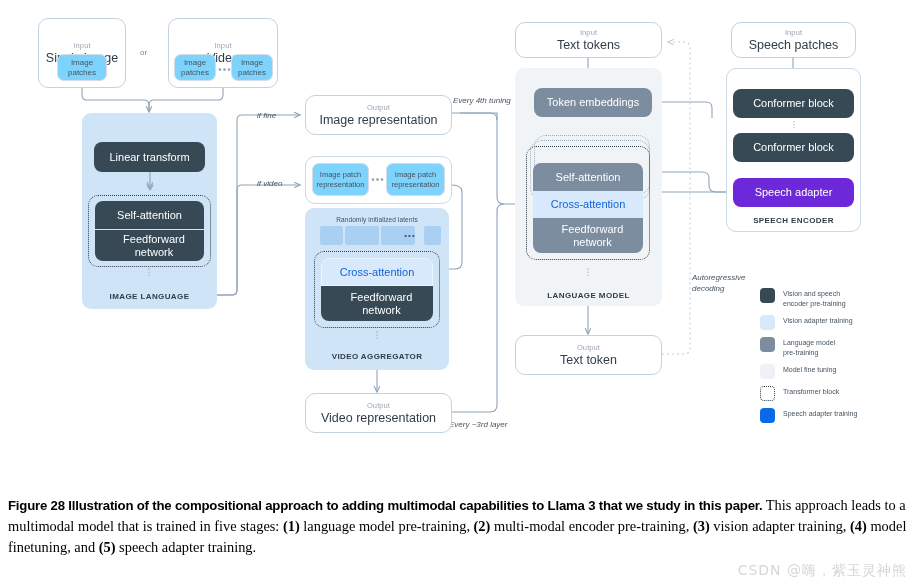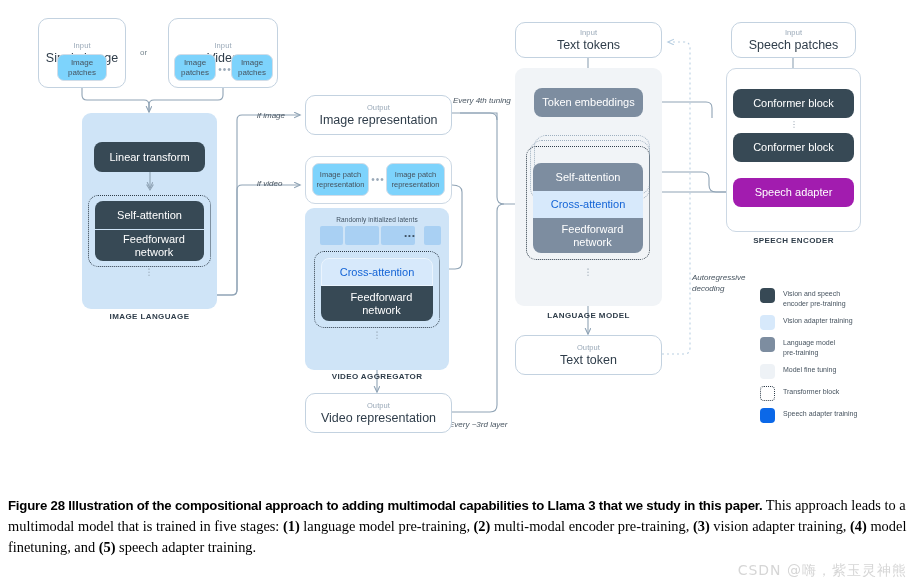--- a/index.html
+++ b/index.html
@@ -32,32 +32,32 @@
 
   .orlabel{font-size:8px;color:#77868f;}
 
   
   .panel{border-radius:9px;}
   .panel-blue{background:#cfe4f7;}
   .panel-grey{background:#f1f4f7;}
   .panel-white{background:#ffffff;border:1px solid #ccd8e4;border-radius:10px;}
   .panel-caption{
     position:absolute;left:0;right:0;text-align:center;
-    font-size:8px;font-weight:bold;color:#2f3d4a;letter-spacing:.4px;margin-top:20px;
+    font-size:8px;font-weight:bold;color:#2f3d4a;letter-spacing:.4px;
   }
 
   
   .blk{
     display:flex;align-items:center;justify-content:center;text-align:center;
     font-size:11px;line-height:13px;color:#ffffff;box-sizing:border-box;
   }
   .blk-dark{background:#374955;}
   .blk-grey{background:#7d8da0;}
   .blk-lightblue{background:#d7e9fb;color:#1464d6;}
-  .blk-blue{background:#a21caf;color:#ffffff;}
+  .blk-blue{background:#6d28d9;color:#ffffff;}
   .r-all{border-radius:8px;}
   .r-top{border-radius:8px 8px 0 0;}
   .r-bot{border-radius:0 0 8px 8px;padding-left:9px;}
 
   .tblock{
     position:absolute;border:1.4px dotted #2f3d4a;border-radius:10px;box-sizing:border-box;
   }
   .tblock-ghost{border-color:#9fb0c0;}
 
   .vdots{
@@ -168,21 +168,21 @@
     <path d="M6,0 L6,16" stroke="#8fa3b5" stroke-width="1.1" fill="none" marker-end="url(#ah)"></path>
     <path d="M2.6,12.5 L6,18 L9.4,12.5" stroke="#8fa3b5" stroke-width="1.1" fill="none"></path>
   </svg>
   <div class="node tblock" style="left:88px;top:195px;width:123px;height:72px;"></div>
   <div class="node blk blk-dark r-top" style="left:95px;top:201px;width:109px;height:28px;">Self-attention</div>
   <div class="node blk blk-dark r-bot" style="left:95px;top:230px;width:109px;height:31px;white-space:pre-line;">Feedforward
 network</div>
   <div class="node vdots" style="left:128px;top:268px;width:42px;">⋮</div>
   <div class="panel-caption" style="top:292px;left:82px;width:135px;">IMAGE LANGUAGE</div>
 
-  <div class="wirelabel" style="left:257px;top:110px;">if image</div>
+  <div class="wirelabel" style="left:257px;top:110px;">if fine</div>
   <div class="wirelabel" style="left:257px;top:178px;">if video</div>
   <div class="wirelabel" style="left:453px;top:95px;">Every 4th tuning</div>
   <div class="wirelabel" style="left:449px;top:419px;">Every ~3rd layer</div>
   <div class="wirelabel" style="left:692px;top:272px;white-space:pre-line;">Autoregressive
 decoding</div>
 
   <div class="node io" style="left:305px;top:95px;width:147px;height:40px;">
     <div class="kicker">Output</div>
     <div class="title">Image representation</div>
   </div>
@@ -213,21 +213,21 @@
     <div class="kicker">Output</div>
     <div class="title">Video representation</div>
   </div>
 
   <div class="node io" style="left:515px;top:22px;width:147px;height:36px;">
     <div class="kicker">Input</div>
     <div class="title">Text tokens</div>
   </div>
 
   <div class="node panel panel-grey" style="left:515px;top:68px;width:147px;height:238px;"></div>
-  <div class="node blk blk-grey r-all" style="left:534px;top:88px;width:109px;height:29px;">Token embeddings</div>
+  <div class="node blk blk-grey r-all" style="left:534px;top:88px;width:118px;height:29px;">Token embeddings</div>
 
   <div class="node tblock tblock-ghost" style="left:534px;top:135px;width:116px;height:60px;border-radius:12px;"></div>
   <div class="node tblock tblock-ghost" style="left:530px;top:140px;width:120px;height:60px;border-radius:12px;"></div>
   <div class="node tblock" style="left:526px;top:146px;width:124px;height:114px;"></div>
 
   <div class="node blk blk-grey r-top" style="left:533px;top:163px;width:110px;height:28px;">Self-attention</div>
   <div class="node blk blk-lightblue" style="left:533px;top:191px;width:110px;height:27px;">Cross-attention</div>
   <div class="node blk blk-grey r-bot" style="left:533px;top:218px;width:110px;height:35px;white-space:pre-line;">Feedforward
 network</div>
   <div class="node vdots" style="left:567px;top:268px;width:42px;">⋮</div>

